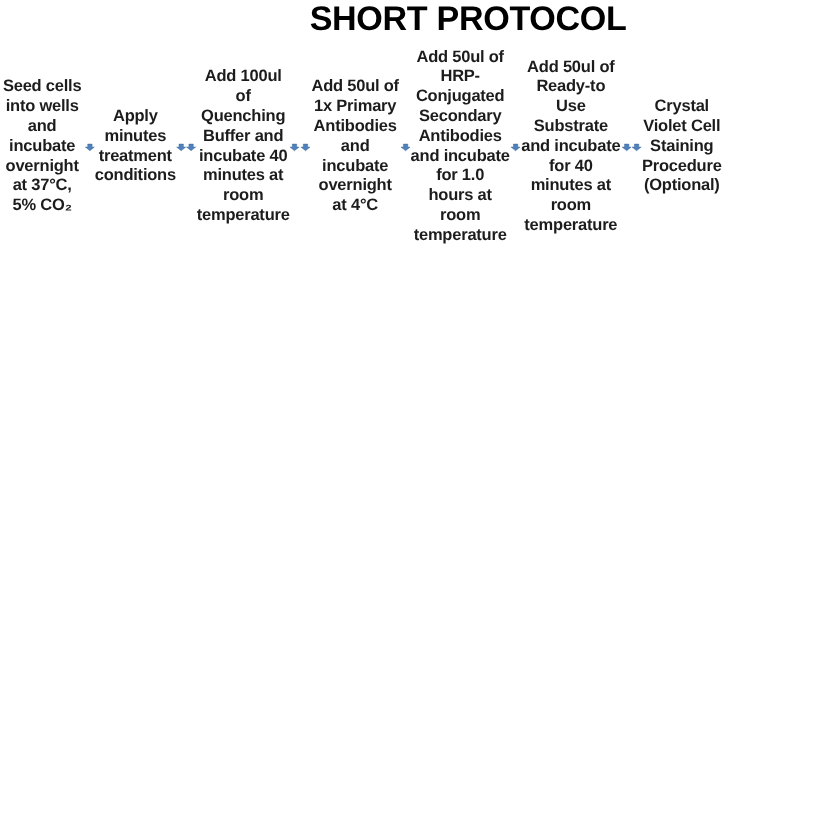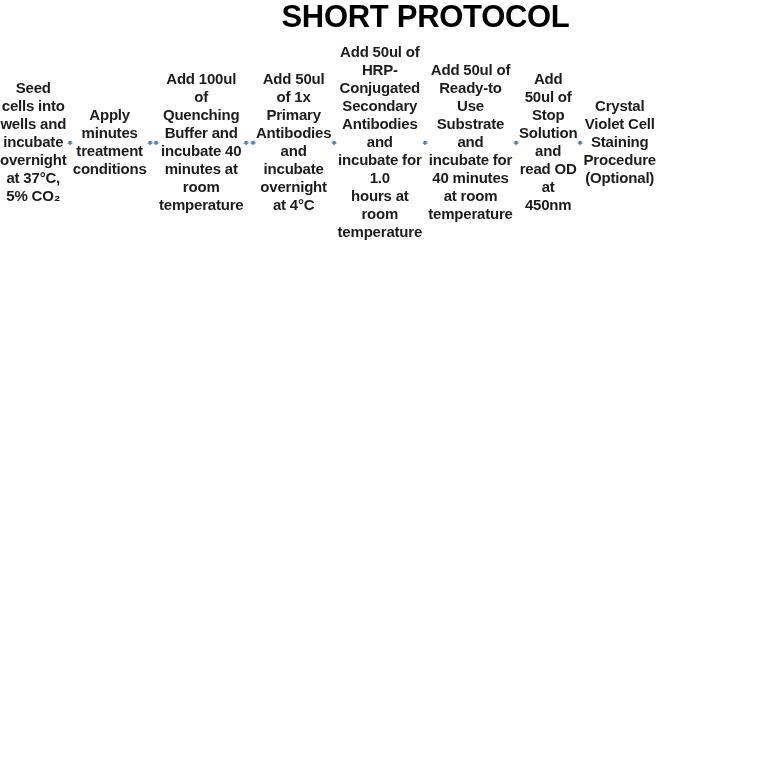--- a/index.html
+++ b/index.html
@@ -85,22 +85,19 @@
     <svg class="arrow" viewBox="0 0 52 36" xmlns="http://www.w3.org/2000/svg">
     <polygon points="15,1 37,1 37,16 49,16 26,35 3,16 15,16" stroke-width="2" stroke-linejoin="round" fill="#4f81bd" stroke="#38608f"></polygon>
   </svg>
     <div class="step">
       <div>Add 50ul of Ready-to Use Substrate and incubate for 40 minutes at room</div>
       <div>temperature</div>
     </div>
     <svg class="arrow" viewBox="0 0 52 36" xmlns="http://www.w3.org/2000/svg">
     <polygon points="15,1 37,1 37,16 49,16 26,35 3,16 15,16" stroke-width="2" stroke-linejoin="round" fill="#4f81bd" stroke="#38608f"></polygon>
   </svg>
-    <div class="step">
-      <div>Add 50ul of Stop Solution and read OD at 450nm</div>
-    </div>
     <svg class="arrow" viewBox="0 0 52 36" xmlns="http://www.w3.org/2000/svg">
     <polygon points="15,1 37,1 37,16 49,16 26,35 3,16 15,16" stroke-width="2" stroke-linejoin="round" fill="#4f81bd" stroke="#38608f"></polygon>
   </svg>
     <div class="step">
       <div>Crystal Violet Cell Staining Procedure (Optional)</div>
     </div>
   </div>
 
 </body></html>

